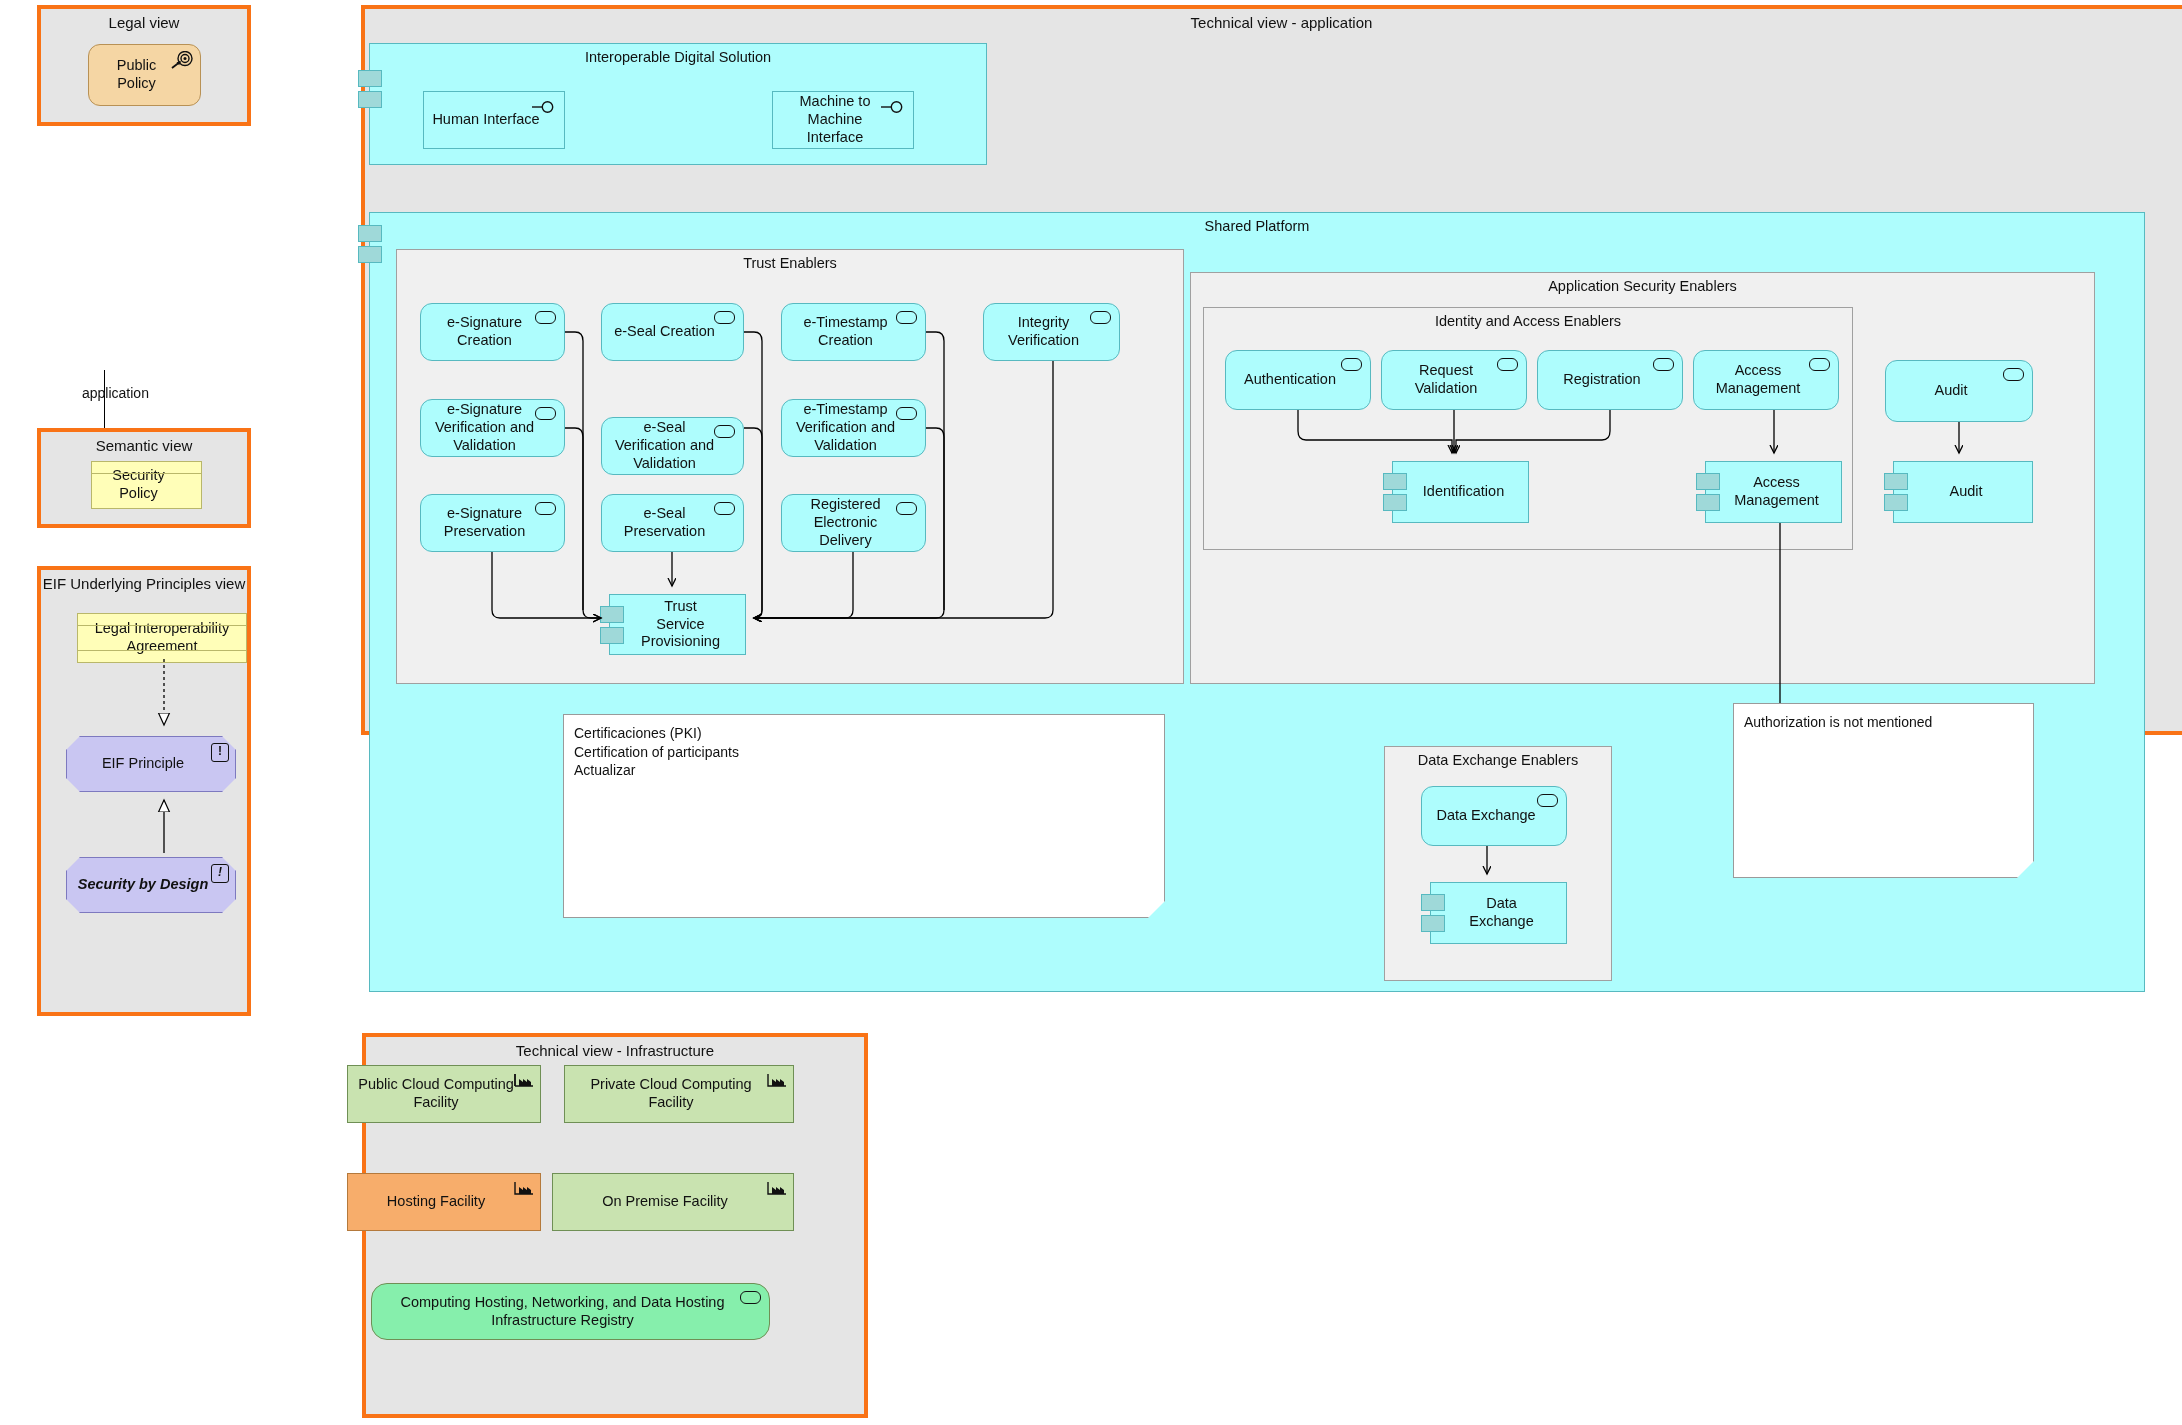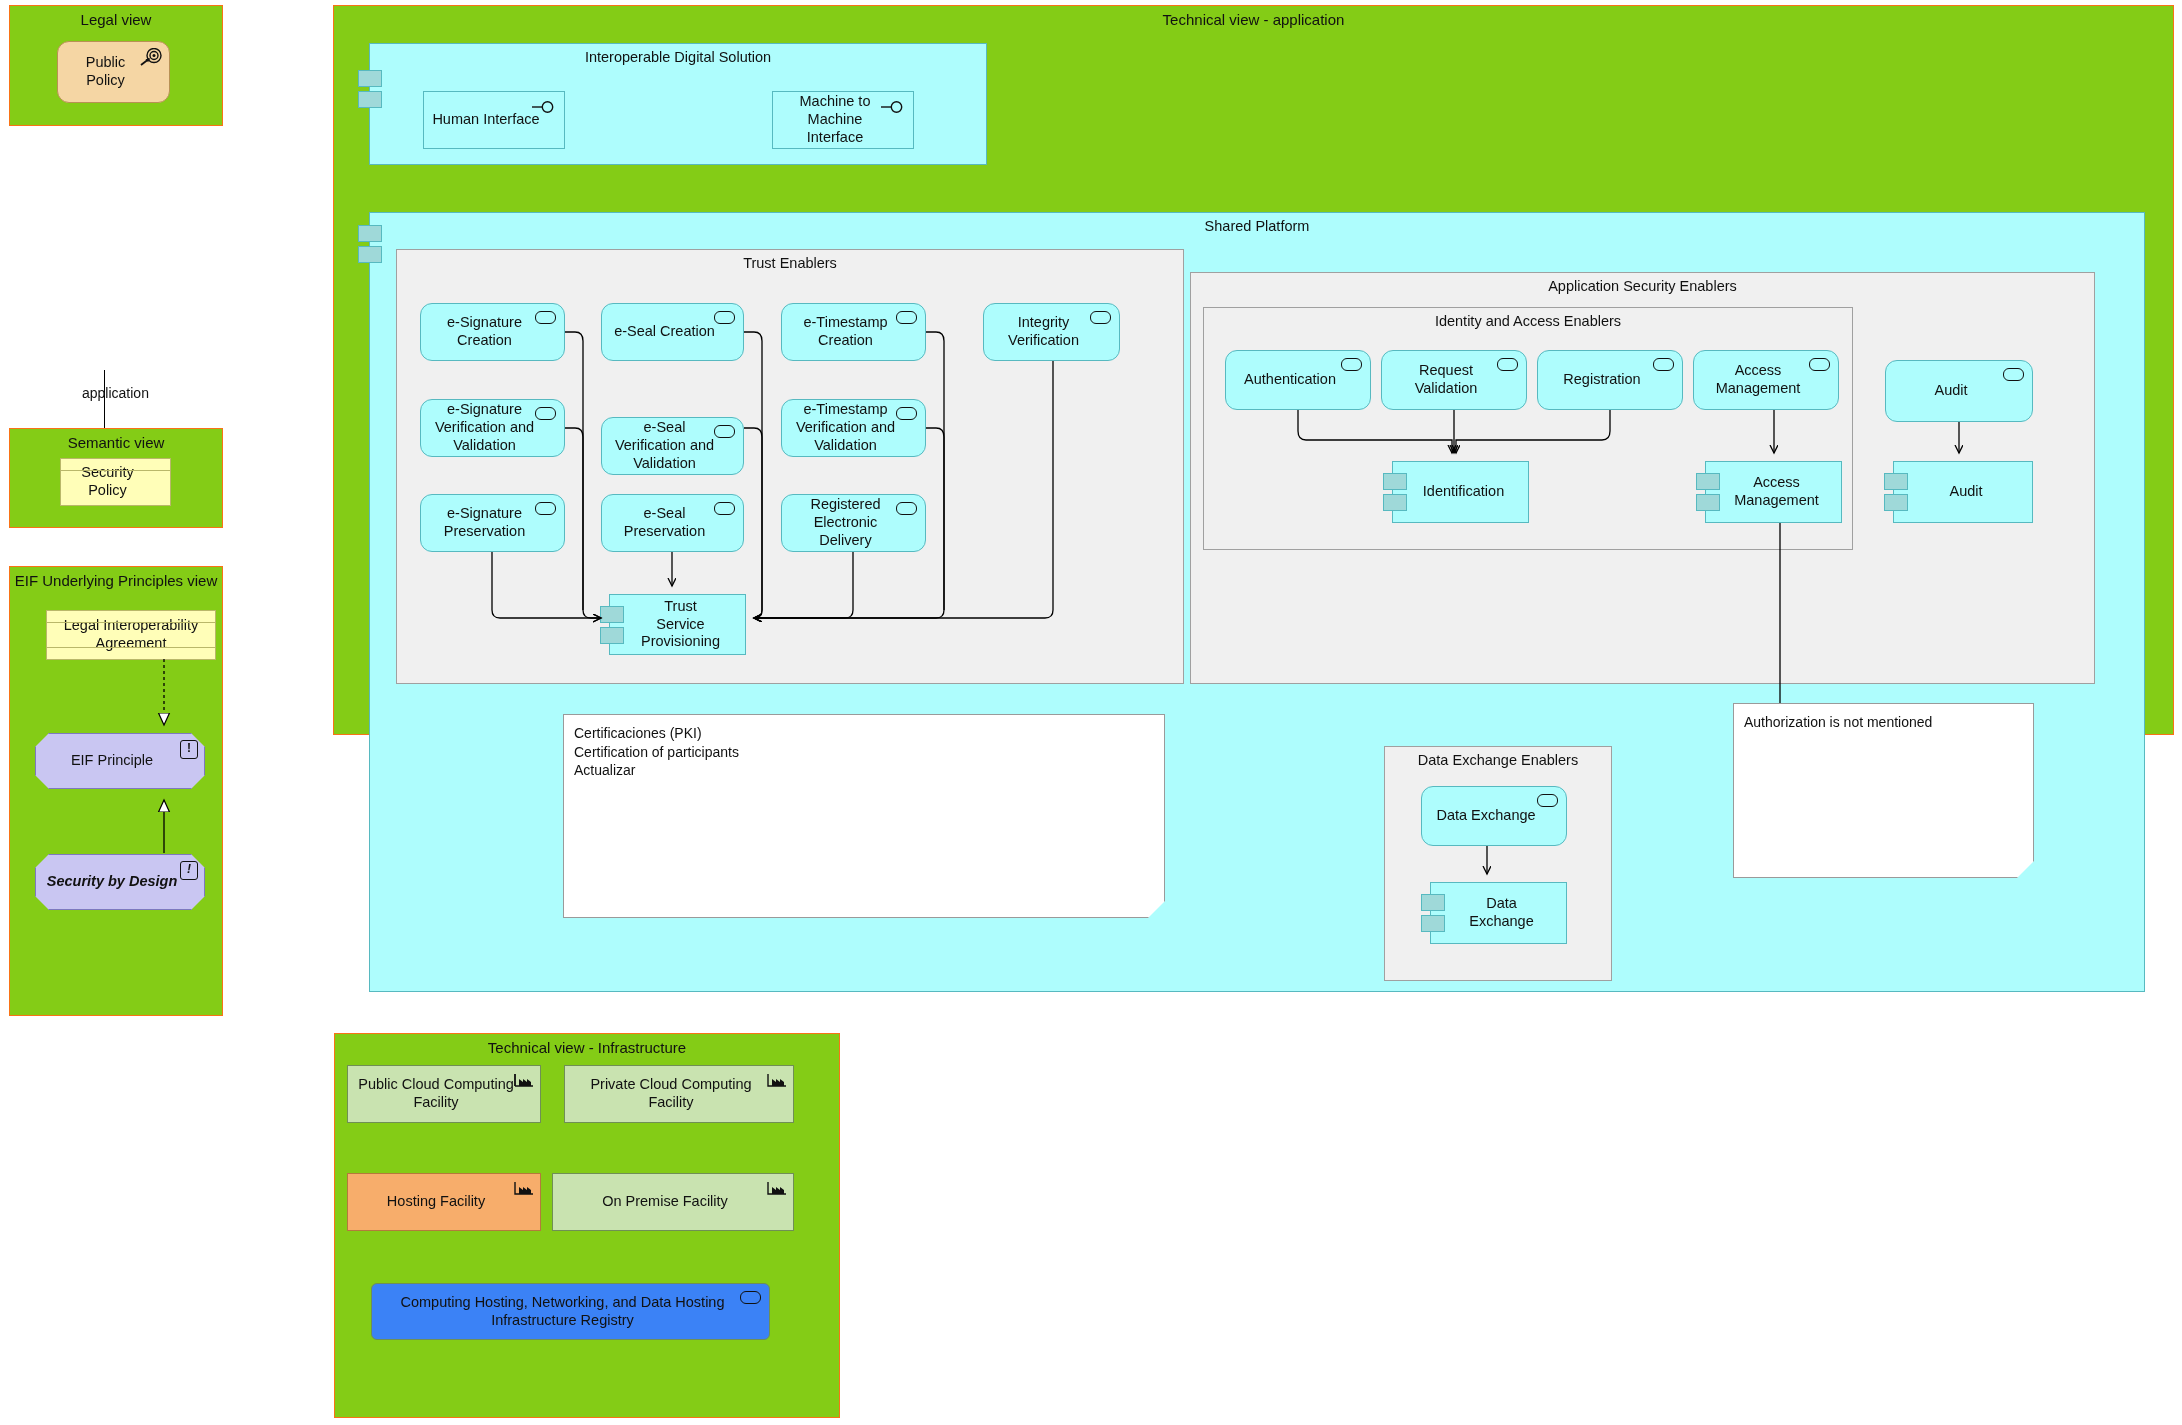--- a/index.html
+++ b/index.html
@@ -12,22 +12,23 @@
     position:relative;
     width:2182px;
     height:1425px;
     background:#ffffff;
     overflow:hidden;
   }
   .abs{position:absolute;box-sizing:border-box;}
 
   
   .view-panel{
-    background:#84cc16;
-    border:1px solid #f97316;
+    background:#e5e5e5;
+    border:4px solid #f97316;
+    margin-left:28px;
   }
   .view-title{
     position:absolute;
     top:5px; left:0; right:0;
     text-align:center;
     font-size:15px;
     color:#111;
     white-space:nowrap;
   }
 
@@ -106,23 +107,23 @@
   .shape-facility{
     background:#c9e3b0;
     border:1px solid #6f8f55;
   }
   .shape-facility.orange{
     background:#f7ad6b;
     border:1px solid #b4793c;
   }
   
   .shape-techservice{
-    background:#3b82f6;
+    background:#86efac;
     border:1px solid #6f8f55;
-    border-radius:6px;
+    border-radius:16px;
   }
   
   .shape-container{
     background:#aefdfd;
     border:1px solid #57b9c0;
   }
   .container-title{
     position:absolute;top:5px;left:0;right:0;
     text-align:center;font-size:14.5px;white-space:nowrap;color:#111;
   }

